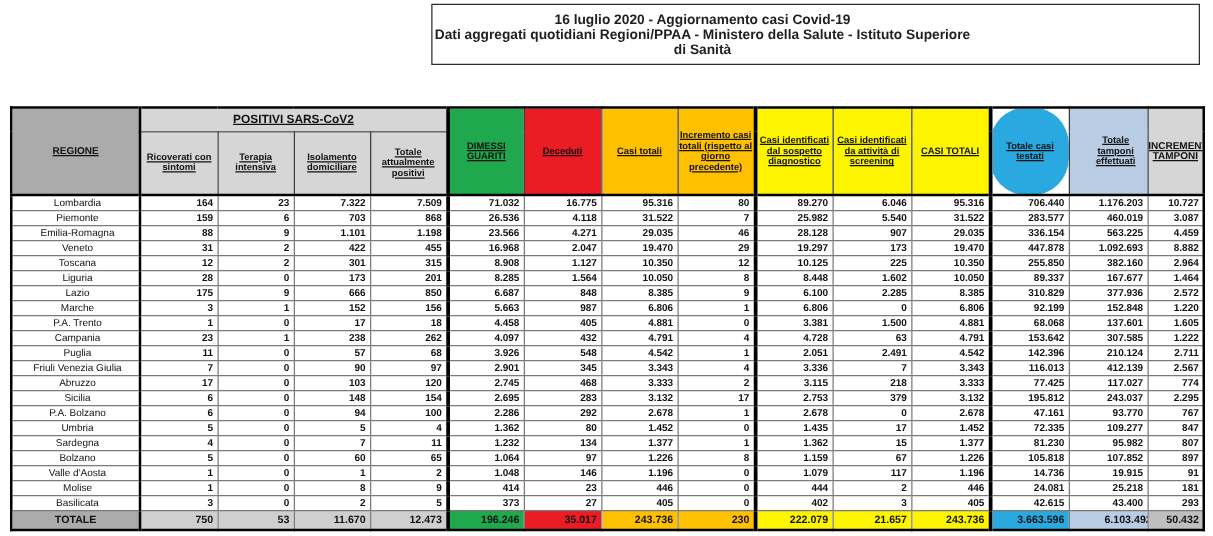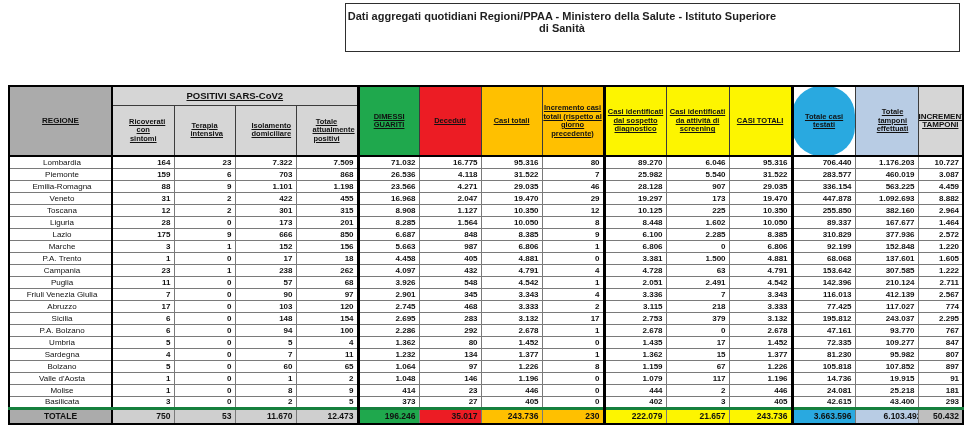--- a/index.html
+++ b/index.html
@@ -7,38 +7,38 @@
   body {
     width:970px; height:429px; background:#ffffff; position:relative;
     font-family:"Liberation Sans", sans-serif; color:#1a1a1a;
   }
   .title-box {
     position:absolute; left:345px; top:3px; width:615px; height:49px;
     border:1px solid #2e2e2e; background:#fff;
   }
   .title-inner { width:432px; padding-top:6px; text-align:center; }
   .title-line { font-size:11px; font-weight:bold; color:#1f1f1f; line-height:12px; }
-  .title-line + .title-line { margin-top:11px; }
+  .title-line + .title-line { }
 
   table.covid {
     position:absolute; left:8px; top:85px; width:954px;
     border-collapse:collapse; table-layout:fixed;
     border:2px solid #000;
   }
   th, td { overflow:hidden; padding:0; vertical-align:middle; }
   thead th {
     border:1px solid #3c3c3c;
     font-weight:bold; font-size:7.5px; line-height:8.5px; text-align:center;
     background:var(--gray_light); color:#111;text-decoration:underline;
   }
   thead tr.group-row { height:19px; }
   thead tr.sub-row { height:51px; }
   th.regione-h { background:var(--gray_dark); font-size:8px; border-right:2px solid #000; }
   th.group-h { font-size:9.5px; }
-  th.sub-h { padding:0 16px; }
+  th.sub-h { padding:0 4px; }
   thead { border-bottom:2px solid #000; }
 
   th.bg-green { background:var(--green); }
   th.bg-red { background:var(--red); }
   th.bg-orange { background:var(--orange); }
   th.bg-yellow { background:var(--yellow); }
   th.bg-blue { background:var(--blue);border-radius:29px; }
   th.bg-lightblue { background:var(--light_blue);padding-left:12px; }
   th.bg-graylight { background:var(--gray_light); font-size:8px; }
   .thick-left { border-left:3px solid #000 !important; }
@@ -47,39 +47,40 @@
   tbody td {
     border:1px solid #7a7a7a; font-size:8px; line-height:9px; background:#fff;
   }
   tbody td.region {
     text-align:center; padding-left:3px; font-weight:normal; color:#111;
     border-right:2px solid #000;
   }
   tbody td.num { text-align:right; padding-right:3px; font-weight:bold; color:#111; }
 
   tbody tr.total-row { height:16px; }
-  tbody tr.total-row td { border-top:3px solid #15803d; font-size:8.5px; }
+  tbody tr.total-row td { border-top:1px solid #15803d; font-size:8.5px; }
   td.total-label {
     background:var(--gray_dark); font-weight:bold; text-align:center; color:#111;
     border-right:2px solid #000;
   }
   tr.total-row td.bg-grayrow { background:var(--gray_row); }
   tr.total-row td.bg-green { background:var(--green); }
   tr.total-row td.bg-red { background:var(--red); }
   tr.total-row td.bg-orange { background:var(--orange); }
   tr.total-row td.bg-yellow { background:var(--yellow); }
   tr.total-row td.bg-blue { background:var(--blue); }
   tr.total-row td.bg-lightblue { background:var(--light_blue);padding-left:28px; }
   tr.total-row td.bg-graymid { background:var(--gray_mid); }
 </style>
 </head>
 <body>
 
 <div class="title-box">
   <div class="title-inner">
+    <div class="title-line">16 luglio 2020 - Aggiornamento casi Covid-19</div>
     <div class="title-line">Dati aggregati quotidiani Regioni/PPAA - Ministero della Salute - Istituto Superiore di Sanità</div>
   </div>
 </div>
 
 <table class="covid">
   <colgroup>
     <col style="width:103px">
       <col style="width:62px">
       <col style="width:61px">
       <col style="width:61px">

